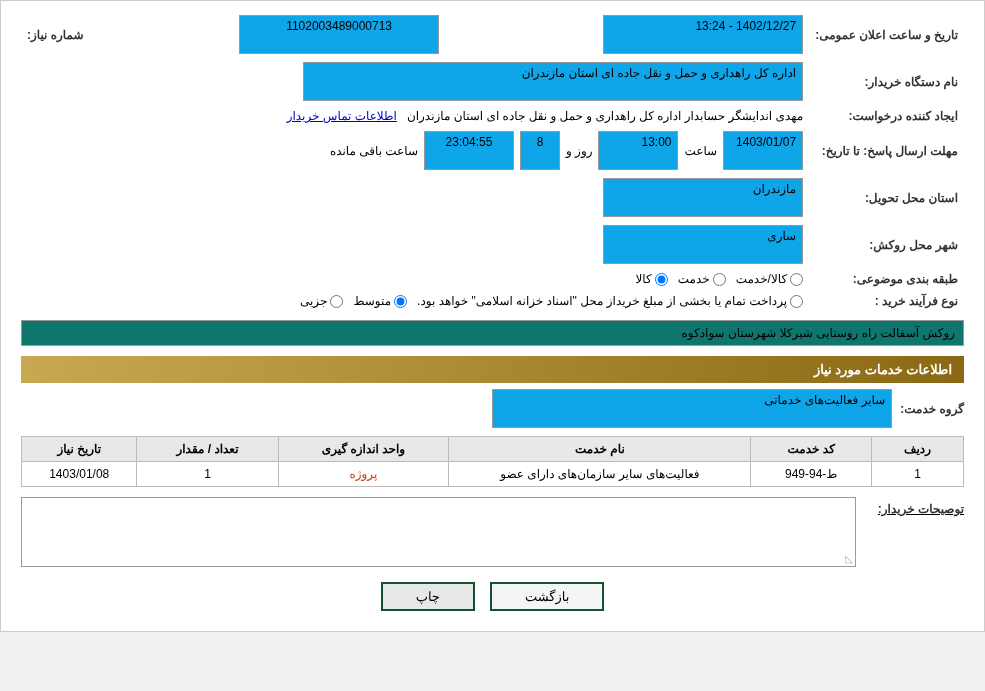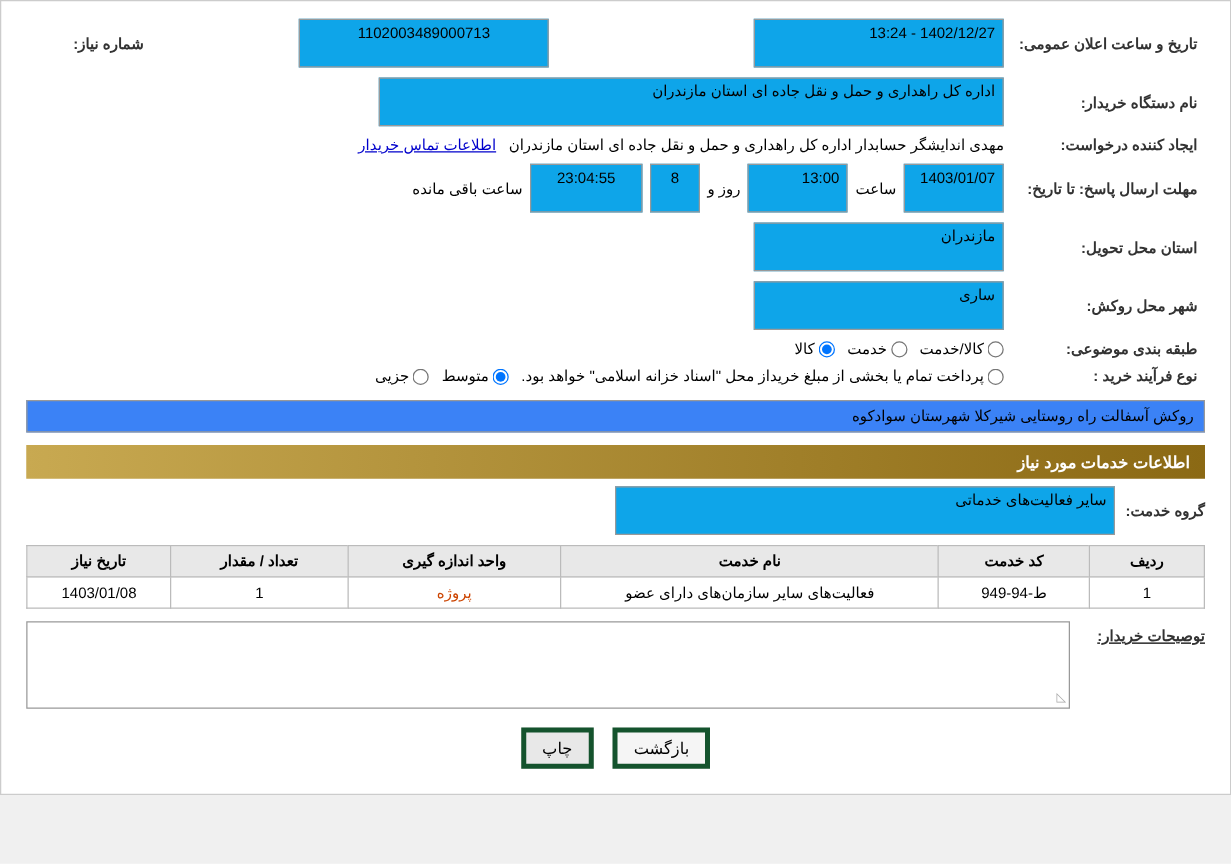--- a/index.html
+++ b/index.html
@@ -124,24 +124,24 @@
       background: #fff;
       width: 100%;
     }
     .buttons-row {
       display: flex;
       justify-content: center;
       gap: 15px;
       margin: 15px 0 10px 0;
     }
     .btn {
-      padding: 5px 13px;
+      padding: 5px 33px;
       font-size: 13px;
       cursor: pointer;
-      border: 4px solid #14532d;
+      border: 2px solid #14532d;
       background: #f0f0f0;
     }
     .btn-print {
       background: #e8e8e8;
     }
     .btn-back {
       background: #f5f5f5;
     }
     .bold-label {
       font-weight: bold;
@@ -167,21 +167,21 @@
           <div class="input-box input-box-medium">
             <span>1402/12/27 - 13:24</span>
           </div>
         </td>
         <td style="width:40px"></td>
         <td class="value-cell">
           <div class="input-box input-box-medium" style="min-width:200px;text-align:center;">
             <span>1102003489000713</span>
           </div>
         </td>
-        <td class="label-cell" style="text-align:right;width:100px;">
+        <td class="label-cell" style="text-align:left;width:100px;">
           <span>شماره نیاز:</span>
         </td>
       </tr>
 
       <tr>
         <td class="label-cell">
           <span>نام دستگاه خریدار:</span>
         </td>
         <td colspan="4" class="value-cell">
           <div class="input-box" style="min-width:500px;">
@@ -287,21 +287,21 @@
             <div class="radio-item">
               <input type="radio" name="farayand" style="">
               <span>جزیی</span>
             </div>
           </div>
         </td>
       </tr>
     </tbody>
       </table>
 
-    <div style="border:1px solid #999;background:#3b82f6;padding:5px 8px;text-align:right;margin-bottom:10px;display:flex;align-items:flex-start;gap:8px;">
+    <div style="border:1px solid #999;background:#0f766e;padding:5px 8px;text-align:right;margin-bottom:10px;display:flex;align-items:flex-start;gap:8px;">
       <div style="flex:1;text-align:right;">روکش آسفالت راه روستایی شیرکلا شهرستان سوادکوه</div>
     </div>
 
     <div class="section-header">
       <span>اطلاعات خدمات مورد نیاز</span>
     </div>
 
     <div class="service-group-row">
       <span class="bold-label">گروه خدمت:</span>
       <div class="input-box" style="min-width:400px;">سایر فعالیت‌های خدماتی</div>

